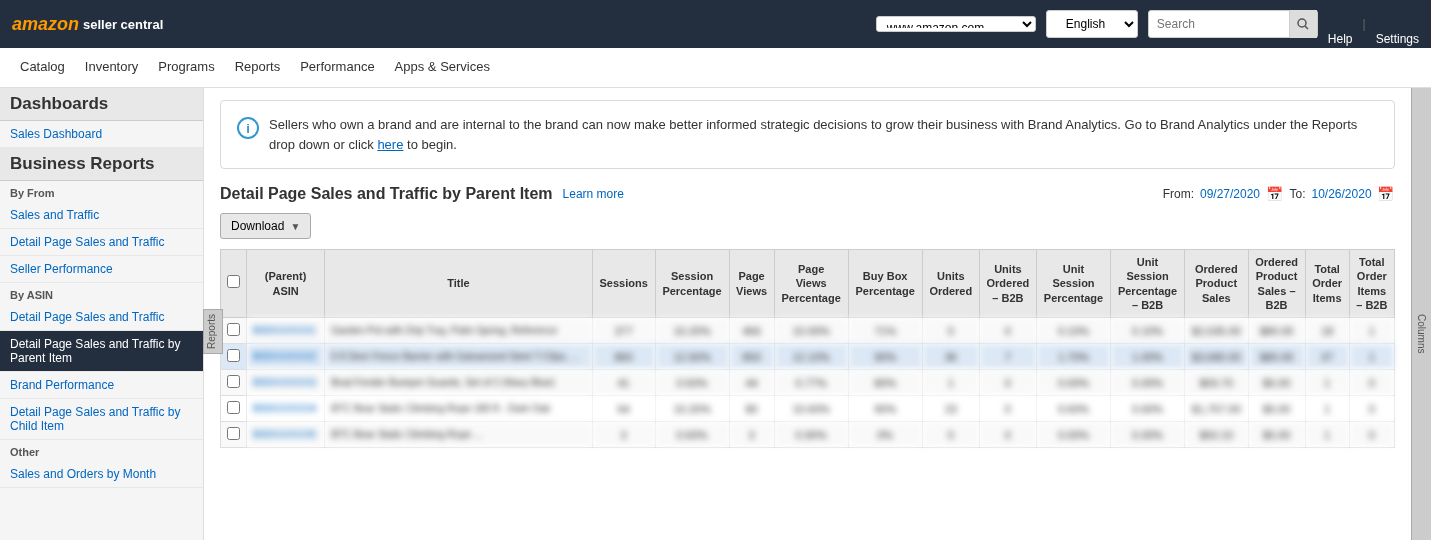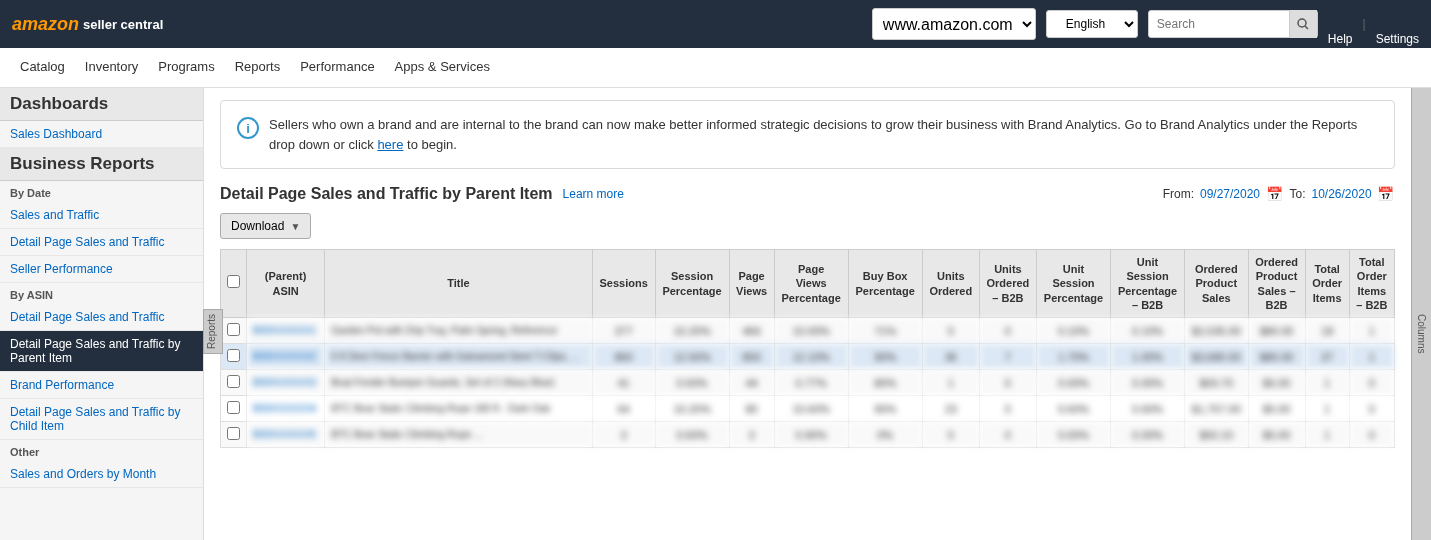--- a/index.html
+++ b/index.html
@@ -30,22 +30,22 @@
       font-size: 13px;
       color: #fff;
       font-weight: bold;
     }
     .header-spacer { flex: 1; }
     .domain-select {
       background: #fff;
       border: 1px solid #ccc;
       border-radius: 3px;
       padding: 3px 6px;
-      font-size: 16px;
-      height: 32px;
+      font-size: 12px;
+      height: 16px;
       min-width: 160px;
       cursor: pointer;
     }
     .lang-select {
       background: #fff;
       border: 1px solid #ccc;
       border-radius: 3px;
       padding: 3px 15px;
       font-size: 12px;
       height: 28px;
@@ -326,21 +326,21 @@
   <span class="nav-item">Performance</span>
   <span class="nav-item">Apps &amp; Services</span>
 </div>
 
 <div class="body-layout">
 
   <div class="sidebar">
     <div class="sidebar-section-header">Dashboards</div>
     <div class="sidebar-item">Sales Dashboard</div>
     <div class="sidebar-section-header">Business Reports</div>
-    <div class="sidebar-category">By Date</div>
+    <div class="sidebar-category">By From</div>
     <div class="sidebar-item">Sales and Traffic</div>
     <div class="sidebar-item">Detail Page Sales and Traffic</div>
     <div class="sidebar-item">Seller Performance</div>
     <div class="sidebar-category">By ASIN</div>
     <div class="sidebar-item">Detail Page Sales and Traffic</div>
     <div class="sidebar-item active">Detail Page Sales and Traffic by Parent Item</div>
     <div class="sidebar-item">Brand Performance</div>
     <div class="sidebar-item">Detail Page Sales and Traffic by Child Item</div>
     <div class="sidebar-category">Other</div>
     <div class="sidebar-item">Sales and Orders by Month</div>

